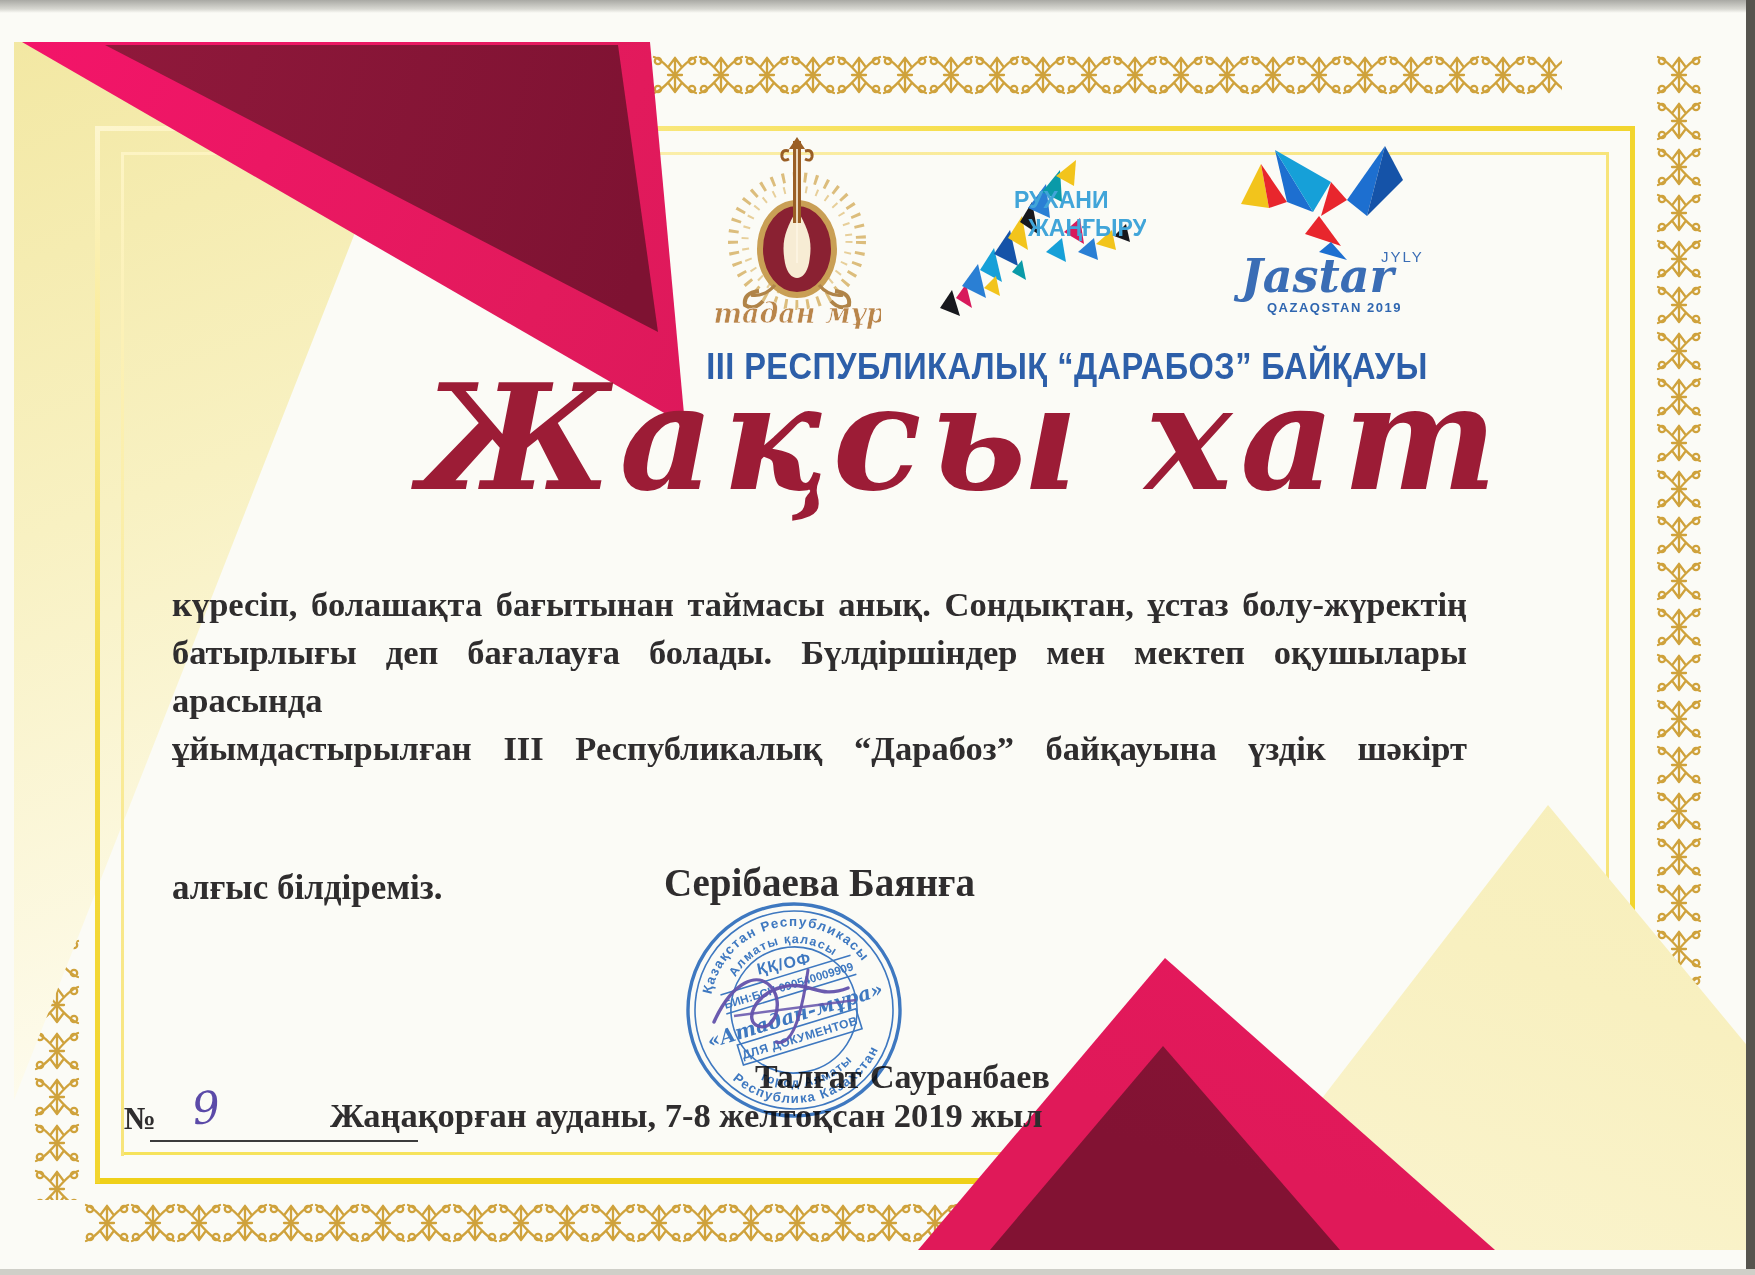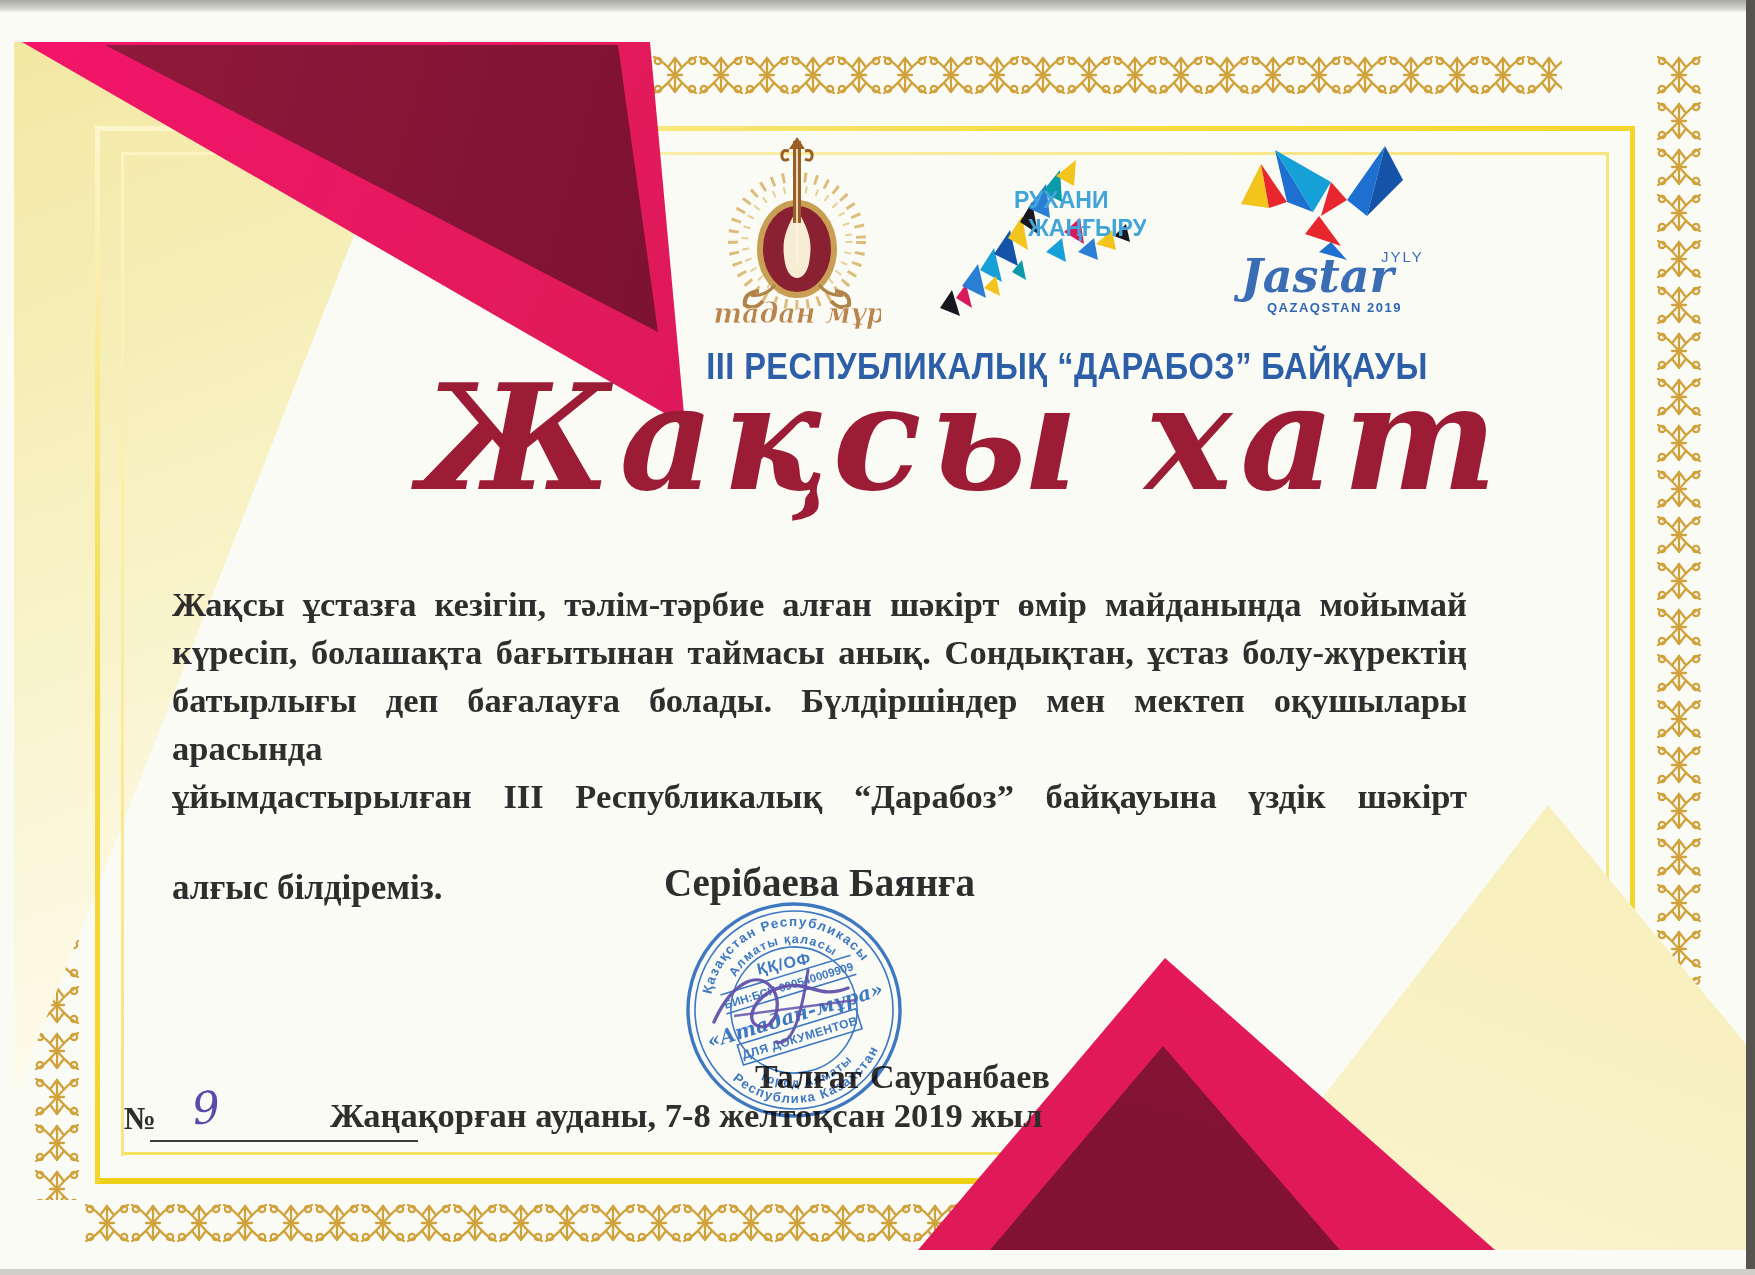--- a/index.html
+++ b/index.html
@@ -205,21 +205,20 @@
   </g>
   <text x="8" y="152" font-family="DejaVu Serif, serif" font-style="italic" font-weight="bold" font-size="46" fill="#3a6db5">Jastar</text>
   <text x="148" y="122" font-family="Liberation Sans, sans-serif" font-size="15" letter-spacing="2" fill="#3a6db5">JYLY</text>
   <text x="34" y="172" font-family="Liberation Sans, sans-serif" font-weight="bold" font-size="13" letter-spacing="1.5" fill="#2f66b0">QAZAQSTAN 2019</text>
 </svg>
 
 <div class="abs txt contest-title">ІІІ РЕСПУБЛИКАЛЫҚ “ДАРАБОЗ” БАЙҚАУЫ</div>
 <div class="abs txt main-title">Жақсы хат</div>
 
 <div class="abs txt body-block">
-  <div class="body-line">Жақсы ұстазға кезігіп, тәлім-тәрбие алған шәкірт өмір майданында мойымай</div>
   <div class="body-line">күресіп, болашақта бағытынан таймасы анық. Сондықтан, ұстаз болу-жүректің</div>
   <div class="body-line">батырлығы деп бағалауға болады. Бүлдіршіндер мен мектеп оқушылары арасында</div>
   <div class="body-line">ұйымдастырылған ІІІ Республикалық “Дарабоз” байқауына үздік шәкірт</div>
 </div>
 
 <div class="abs txt recipient">Серібаева Баянға</div>
 <div class="abs txt gratitude">алғыс білдіреміз.</div>
 
 <div class="abs txt org-block">
 </div>

